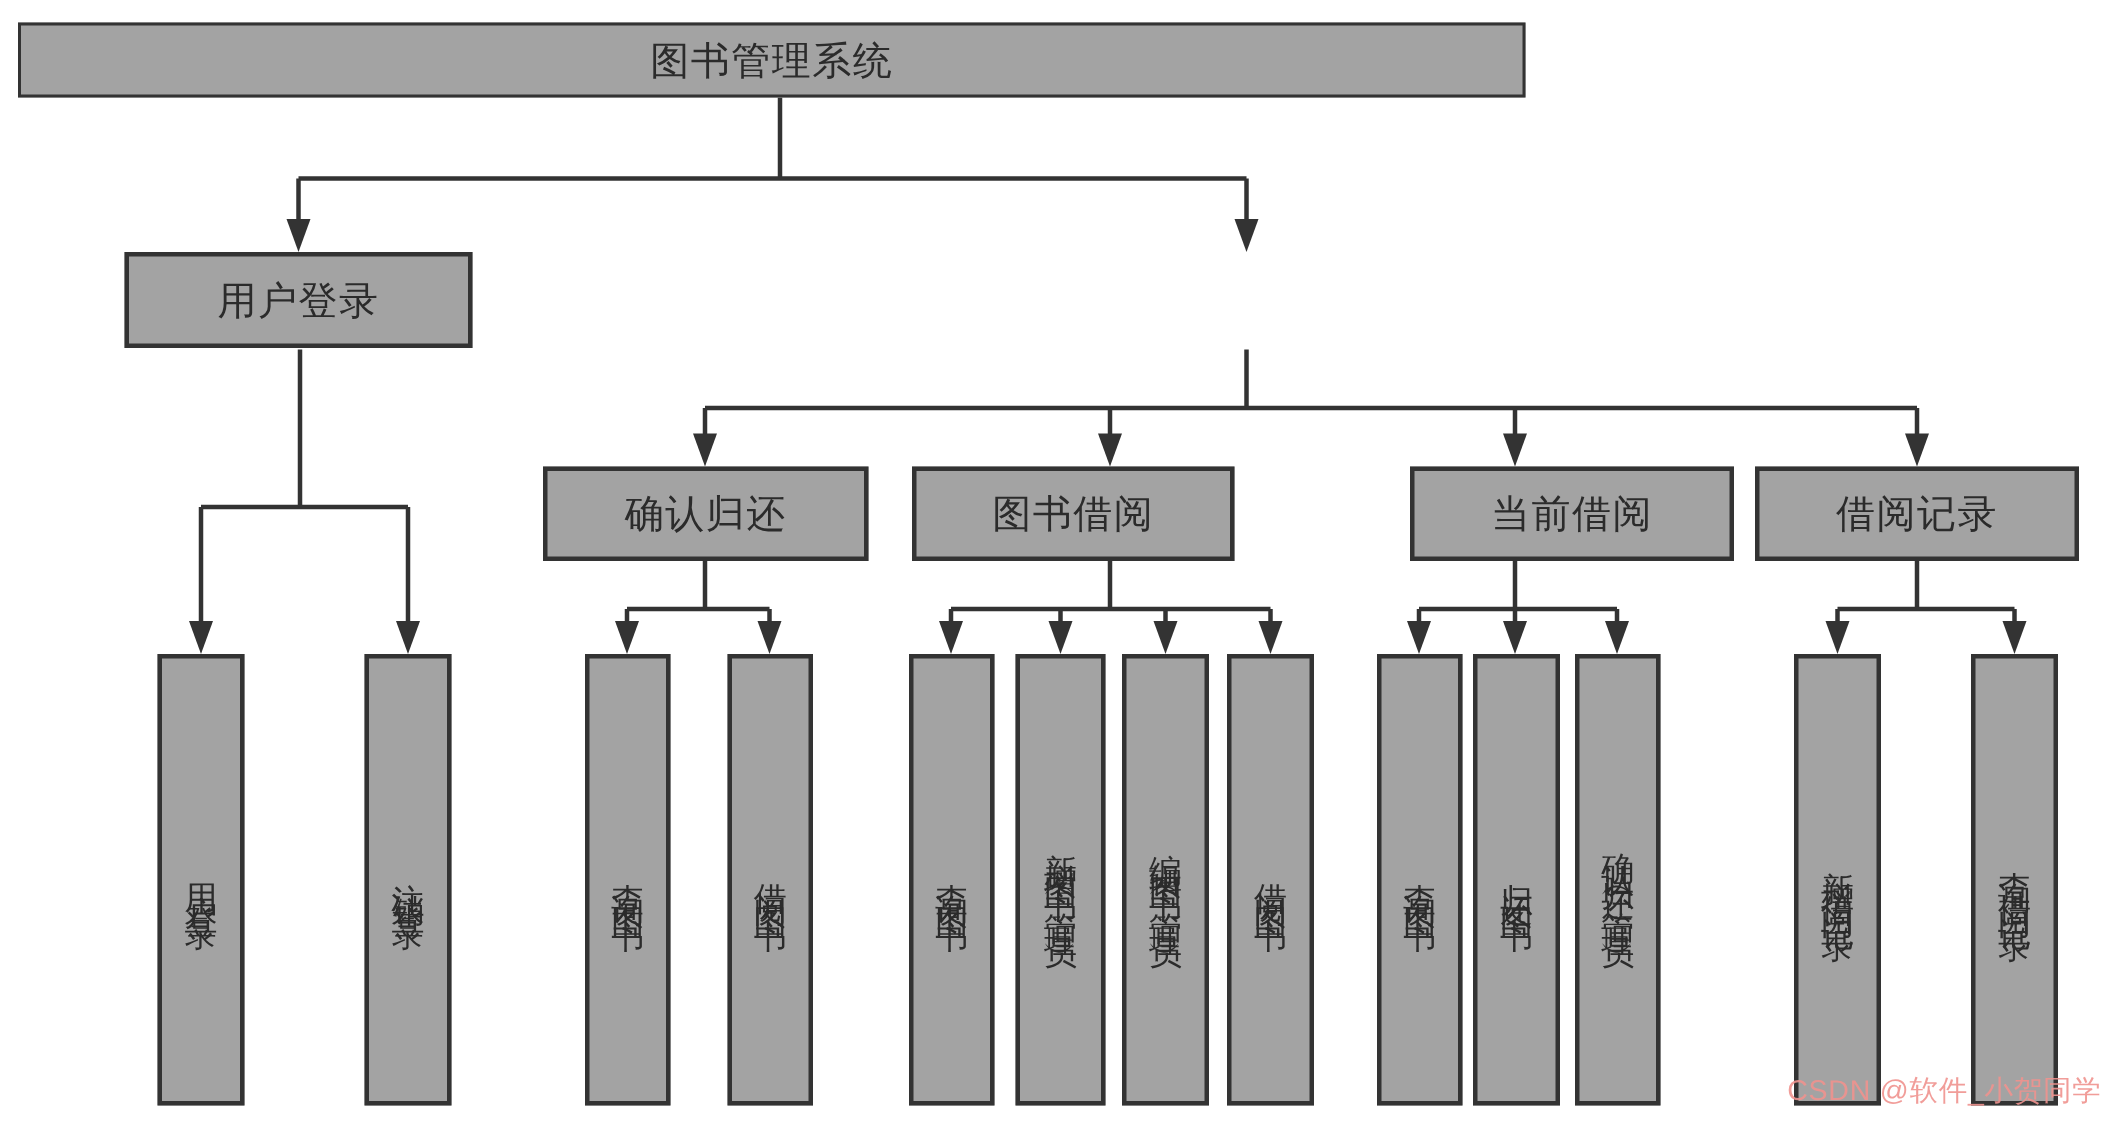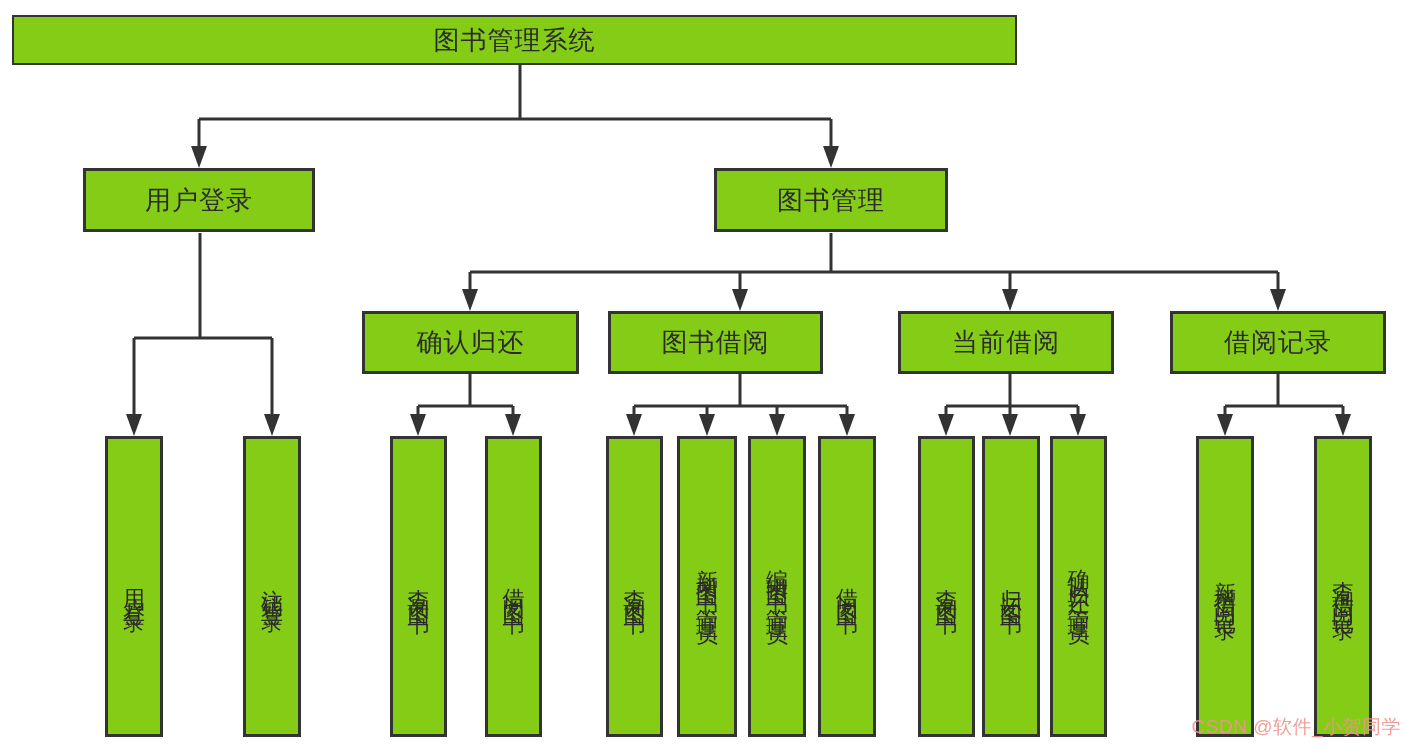--- a/index.html
+++ b/index.html
@@ -8,21 +8,21 @@
     --bg:#ffffff;
     --wm:#f0938f;
   }
   html,body{margin:0;padding:0;background:#fff;}
   .canvas{
     position:relative;width:1405px;height:747px;background:var(--bg);
     font-family:"Liberation Sans",sans-serif;overflow:hidden;
   }
   svg.connectors{position:absolute;left:0;top:0;width:1405px;height:747px;}
   .box{
-    position:absolute;background:#84cc16;border:3px solid var(--line);
+    position:absolute;background:#a3a3a3;border:3px solid var(--line);
     box-sizing:border-box;display:flex;align-items:center;justify-content:center;
     color:var(--text);
   }
   .box.root{border-width:2px;}
   .box.h span{font-size:26px;letter-spacing:1px;white-space:nowrap;}
   .box.v span{
     writing-mode:vertical-rl;text-orientation:mixed;
     font-size:22px;letter-spacing:8px;line-height:1;white-space:nowrap;
   }
   .watermark{
@@ -90,31 +90,28 @@
       <polygon points="1335,414 1351,414 1343,436" fill="#333333"></polygon>
     </svg>
 
   <div class="box h root" style="left:12px;top:15px;width:1005px;height:50px">
     <span>图书管理系统</span>
   </div>
 
   <div class="box h" style="left:83px;top:168px;width:232px;height:64px">
     <span>用户登录</span>
   </div>
-  <div class="box h" style="left:714px;top:168px;width:234px;height:64px">
-    <span>图书管理</span>
-  </div>
 
   <div class="box h" style="left:362px;top:311px;width:217px;height:63px">
     <span>确认归还</span>
   </div>
   <div class="box h" style="left:608px;top:311px;width:215px;height:63px">
     <span>图书借阅</span>
   </div>
-  <div class="box h" style="left:898px;top:311px;width:216px;height:63px">
+  <div class="box h" style="left:940px;top:311px;width:216px;height:63px">
     <span>当前借阅</span>
   </div>
   <div class="box h" style="left:1170px;top:311px;width:216px;height:63px">
     <span>借阅记录</span>
   </div>
 
   <div class="box v" style="left:105px;top:436px;width:58px;height:301px">
     <span>用户登录</span>
   </div>
   <div class="box v" style="left:243px;top:436px;width:58px;height:301px">

